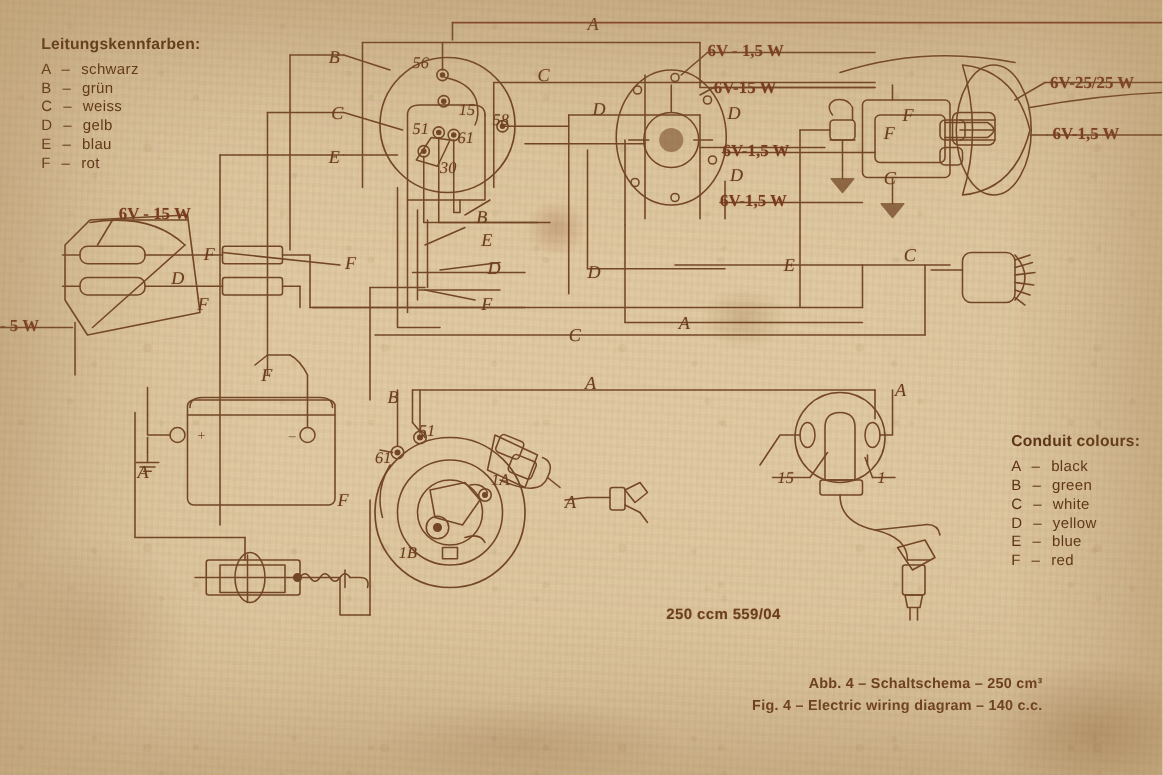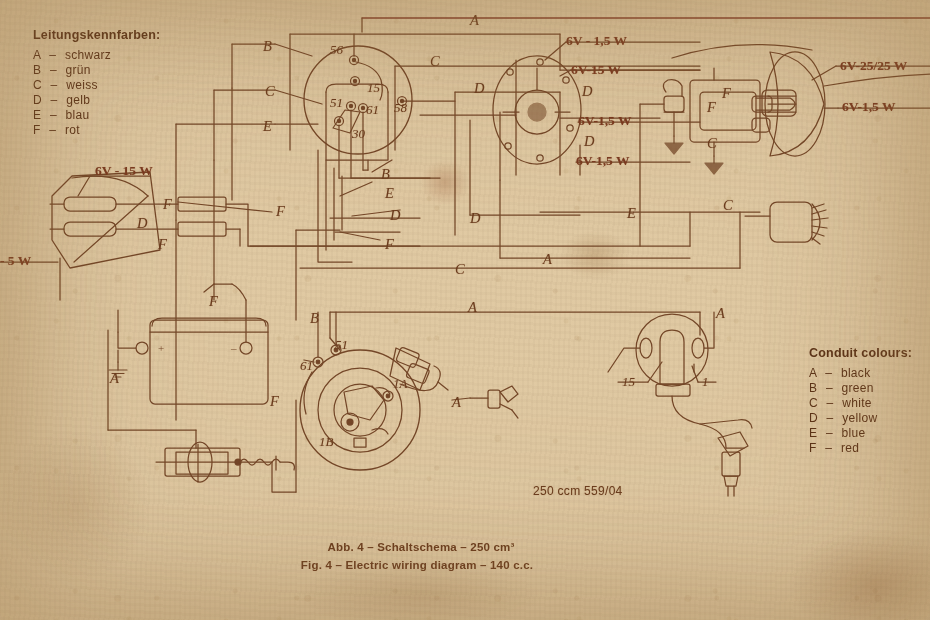--- a/index.html
+++ b/index.html
@@ -43,21 +43,21 @@
   svg.layer{position:absolute;left:0;top:0;width:930px;height:620px;pointer-events:none;}
 
   .lbl{position:absolute;color:#6a3f22;white-space:nowrap;pointer-events:none;
        text-shadow:0 0 1px rgba(120,70,35,.35);}
   .legend-title{font-weight:bold;font-size:12.5px;letter-spacing:.2px;color:#5c3318;}
   .legend-row{font-size:12px;color:#5c3318;letter-spacing:.3px;}
   .wireLbl{font-style:italic;font-size:14.5px;color:#6b3c1e;font-family:"Liberation Serif",serif;}
   .numLbl{font-style:italic;font-size:13px;color:#6b3c1e;font-family:"Liberation Serif",serif;}
   .wattLbl{font-size:13.5px;color:#7a3a20;font-family:"Liberation Serif",serif;font-weight:bold;}
   .capLine{font-size:11.5px;font-weight:bold;color:#6b3d1e;letter-spacing:.2px;}
-  .codeLbl{font-size:12px;font-weight:normal;color:#6b3d1e;letter-spacing:.3px;}
+  .codeLbl{font-size:12px;font-weight:bold;color:#6b3d1e;letter-spacing:.3px;}
 </style>
 </head>
 <body>
 
 <div id="page">
 
   <div class="grain g1"></div>
   <div class="grain g2"></div>
 
   <div class="stain" style="left:560px;top:230px;width:70px;height:50px;background:radial-gradient(ellipse,rgba(150,108,58,.22),rgba(150,108,58,0) 70%);"></div>
@@ -437,21 +437,21 @@
   <div class="lbl wattLbl" style="left:571px;top:62px;">6V-15 W</div>
   <div class="lbl wattLbl" style="left:578px;top:113px;">6V-1,5 W</div>
   <div class="lbl wattLbl" style="left:576px;top:153px;">6V-1,5 W</div>
   <div class="lbl wattLbl" style="left:840px;top:58px;">6V-25/25 W</div>
   <div class="lbl wattLbl" style="left:842px;top:99px;">6V-1,5 W</div>
 
   <div class="lbl numLbl" style="left:330px;top:42px;">56</div>
   <div class="lbl numLbl" style="left:367px;top:80px;">15</div>
   <div class="lbl numLbl" style="left:330px;top:95px;">51</div>
   <div class="lbl numLbl" style="left:366px;top:102px;">61</div>
-  <div class="lbl numLbl" style="left:394px;top:100px;">58</div>
+  <div class="lbl numLbl" style="left:394px;top:88px;">58</div>
   <div class="lbl numLbl" style="left:352px;top:126px;">30</div>
   <div class="lbl numLbl" style="left:335px;top:337px;">51</div>
   <div class="lbl numLbl" style="left:300px;top:358px;">61</div>
   <div class="lbl numLbl" style="left:393px;top:376px;">1A</div>
   <div class="lbl numLbl" style="left:319px;top:434px;">1B</div>
   <div class="lbl numLbl" style="left:622px;top:374px;">15</div>
   <div class="lbl numLbl" style="left:702px;top:374px;">1</div>
 
   <div class="lbl wireLbl" style="left:470px;top:12px;">A</div>
   <div class="lbl wireLbl" style="left:263px;top:38px;">B</div>
@@ -480,19 +480,19 @@
   <div class="lbl wireLbl" style="left:310px;top:310px;">B</div>
   <div class="lbl wireLbl" style="left:468px;top:299px;">A</div>
   <div class="lbl wireLbl" style="left:716px;top:305px;">A</div>
   <div class="lbl wireLbl" style="left:209px;top:293px;">F</div>
   <div class="lbl wireLbl" style="left:270px;top:393px;">F</div>
   <div class="lbl wireLbl" style="left:110px;top:370px;">A</div>
   <div class="lbl wireLbl" style="left:452px;top:394px;">A</div>
 
   <div class="lbl codeLbl" style="left:533px;top:484px;">250 ccm 559/04</div>
 
-  <div style="position:absolute;left:0;top:541px;width:834px;text-align:center;">
+  <div style="position:absolute;left:0;top:541px;width:834px;text-align:right;">
     <div class="capLine" style="margin-left:8px;">Abb. 4 – Schaltschema – 250 cm³</div>
     <div class="capLine" style="margin-top:6px;">Fig.  4 – Electric wiring diagram – 140 c.c.</div>
   </div>
 
   <div class="vig"></div>
 </div>
 
 </body></html>

